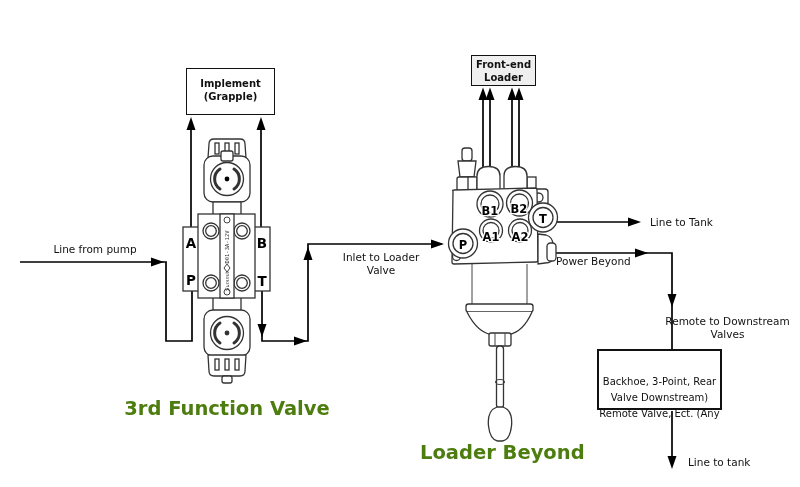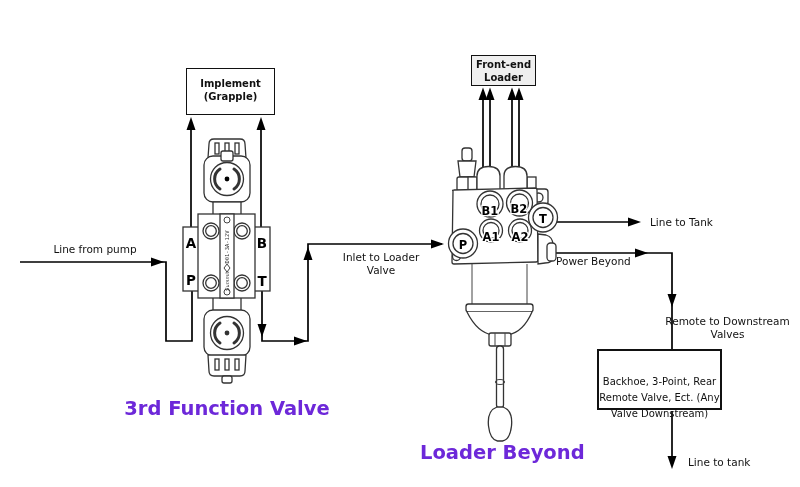--- a/index.html
+++ b/index.html
@@ -11,21 +11,21 @@
   .title{
     position:absolute;left:0;top:7px;width:715px;text-align:center;
     font-size:17.5px;font-weight:bold;color:#000;letter-spacing:.2px;
   }
   .box{position:absolute;box-sizing:border-box;border:1.5px solid #111;background:#fff;text-align:center;}
   .box-implement{left:186px;top:68px;width:89px;height:47px;font-size:10px;font-weight:bold;line-height:13px;padding-top:8px;}
   .box-frontend{left:471px;top:55px;width:65px;height:31px;font-size:10px;font-weight:bold;line-height:12.5px;padding-top:3px;background:#efefef;}
   .box-downstream{left:597px;top:349px;width:125px;height:61px;border-width:2px;font-size:10px;line-height:16px;padding-top:23px;}
   .lbl{position:absolute;font-size:10.5px;line-height:12.5px;color:#111;white-space:nowrap;}
   .lbl.center{text-align:center;white-space:normal;}
-  .big-label{position:absolute;font-size:19.5px;font-weight:bold;color:#6d28d9;text-align:center;white-space:nowrap;}
+  .big-label{position:absolute;font-size:19.5px;font-weight:bold;color:#4d7c0f;text-align:center;white-space:nowrap;}
   
   .flow{stroke:#000;stroke-width:1.7;fill:none;}
   .ah{fill:#000;stroke:none;}
   .draw{stroke:#333;stroke-width:1.3;fill:#fff;}
   .draw-thin{stroke:#444;stroke-width:1;fill:none;}
   .slot{stroke:#333;stroke-width:3;fill:none;stroke-linecap:round;}
   .tab-letter{font-family:"DejaVu Sans",sans-serif;font-size:13.5px;font-weight:bold;fill:#000;text-anchor:middle;}
   .portlbl{font-family:"DejaVu Sans",sans-serif;font-size:11.5px;font-weight:bold;fill:#000;text-anchor:middle;
            paint-order:stroke;stroke:#fff;stroke-width:2.6px;}
   .striptxt{font-family:"DejaVu Sans Mono","DejaVu Sans",monospace;font-size:5.5px;fill:#333;text-anchor:middle;}
@@ -192,22 +192,22 @@
     <div>Loader</div>
   </div>
 
   <div class="box box-implement">
     <div>Implement</div>
     <div>(Grapple)</div>
   </div>
 
   <div class="box box-downstream">
     <div>Backhoe, 3-Point, Rear</div>
+    <div>Valve Downstream)</div>
     <div>Remote Valve, Ect. (Any</div>
-    <div>Valve Downstream)</div>
   </div>
 
   <div class="lbl center" style="left:35px;top:243px;width:120px;">Line from pump</div>
 
   <div class="lbl center" style="left:321px;top:251px;width:120px;">
     <div>Inlet to Loader</div>
     <div>Valve</div>
   </div>
 
   <div class="lbl" style="left:650px;top:216px;">Line to Tank</div>

